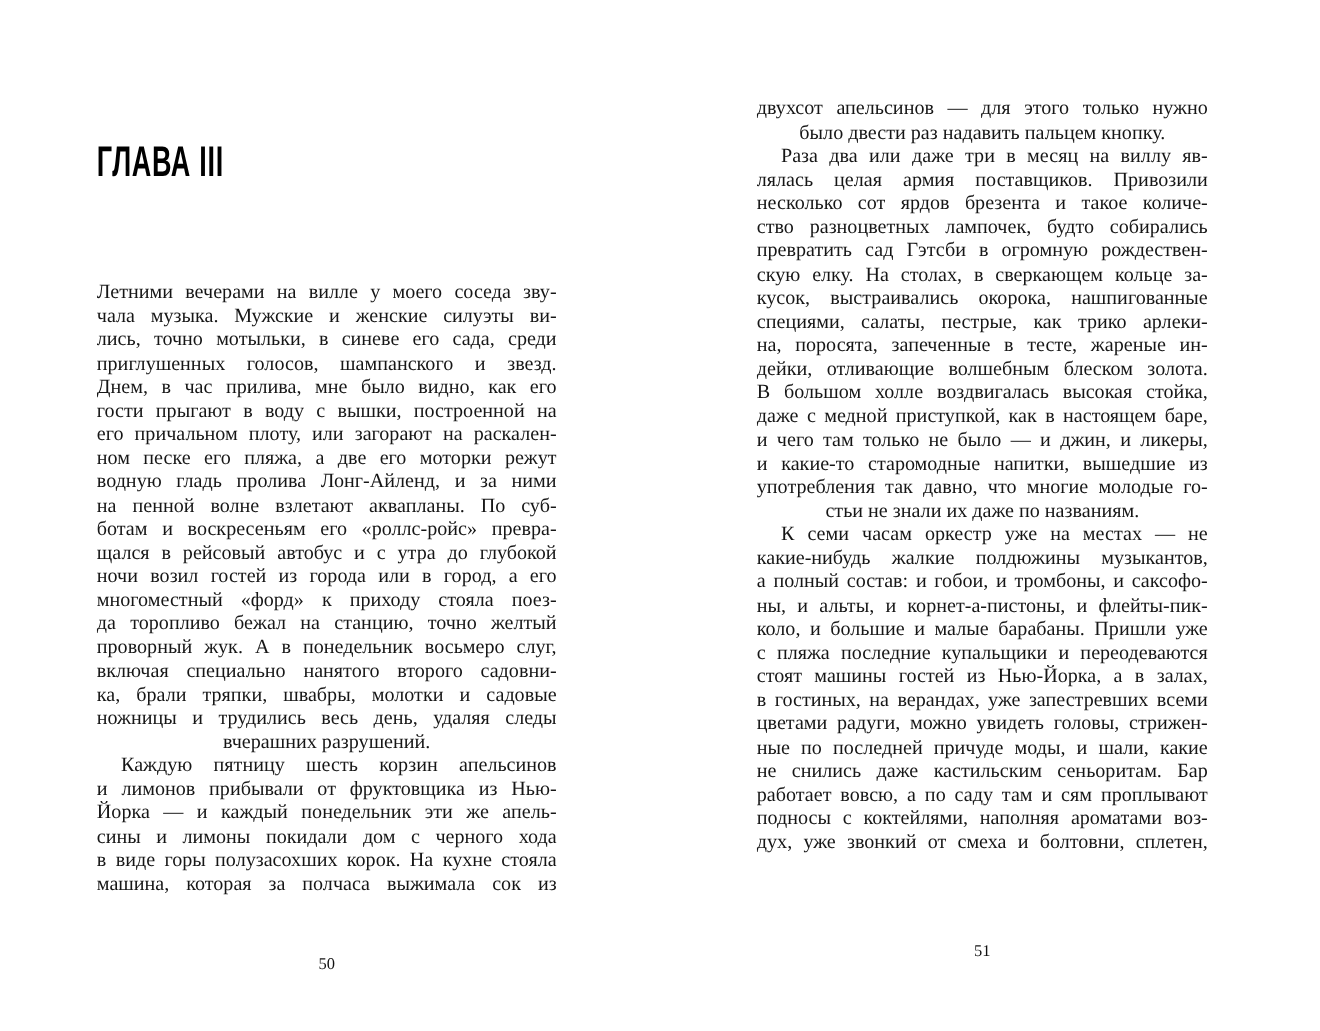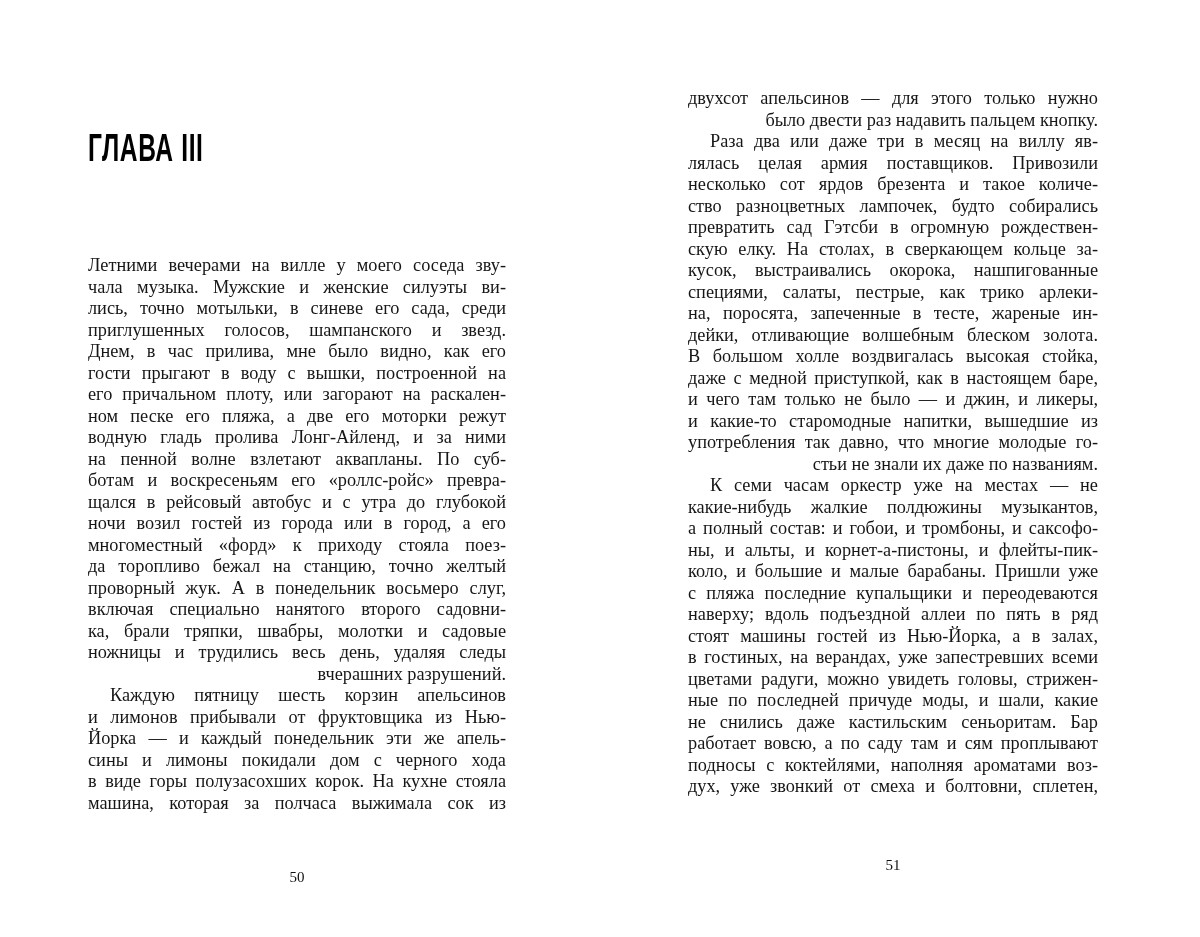--- a/index.html
+++ b/index.html
@@ -48,21 +48,21 @@
     left: 0;
     right: 0;
   }
   #left-body  { top: 243px; }
   #right-body { top: 88px; font-family: Liberation Serif, serif; }
   .line {
     height: 21.5px;
     line-height: 21.5px;
     font-size: 18.3px;
     overflow: hidden;
-    text-align: right;
+    text-align: center;
     white-space: normal;
   }
   .line.just {
     text-align: justify;
   }
   .line.just::after {
     content: "";
     display: inline-block;
     width: 100%;
     height: 0;
@@ -136,21 +136,20 @@
       <div class="line just">и чего там только не было — и джин, и ликеры,</div>
       <div class="line just">и какие-то старомодные напитки, вышедшие из</div>
       <div class="line just">употребления так давно, что многие молодые го-</div>
       <div class="line">стьи не знали их даже по названиям.</div>
       <div class="line just indent">К семи часам оркестр уже на местах — не</div>
       <div class="line just">какие-нибудь жалкие полдюжины музыкантов,</div>
       <div class="line just">а полный состав: и гобои, и тромбоны, и саксофо-</div>
       <div class="line just">ны, и альты, и корнет-а-пистоны, и флейты-пик-</div>
       <div class="line just">коло, и большие и малые барабаны. Пришли уже</div>
       <div class="line just">с пляжа последние купальщики и переодеваются</div>
-      <div class="line just">наверху; вдоль подъездной аллеи по пять в ряд</div>
       <div class="line just">стоят машины гостей из Нью-Йорка, а в залах,</div>
       <div class="line just">в гостиных, на верандах, уже запестревших всеми</div>
       <div class="line just">цветами радуги, можно увидеть головы, стрижен-</div>
       <div class="line just">ные по последней причуде моды, и шали, какие</div>
       <div class="line just">не снились даже кастильским сеньоритам. Бар</div>
       <div class="line just">работает вовсю, а по саду там и сям проплывают</div>
       <div class="line just">подносы с коктейлями, наполняя ароматами воз-</div>
       <div class="line just">дух, уже звонкий от смеха и болтовни, сплетен,</div>
     </div>
   <div class="page-number">51</div>

